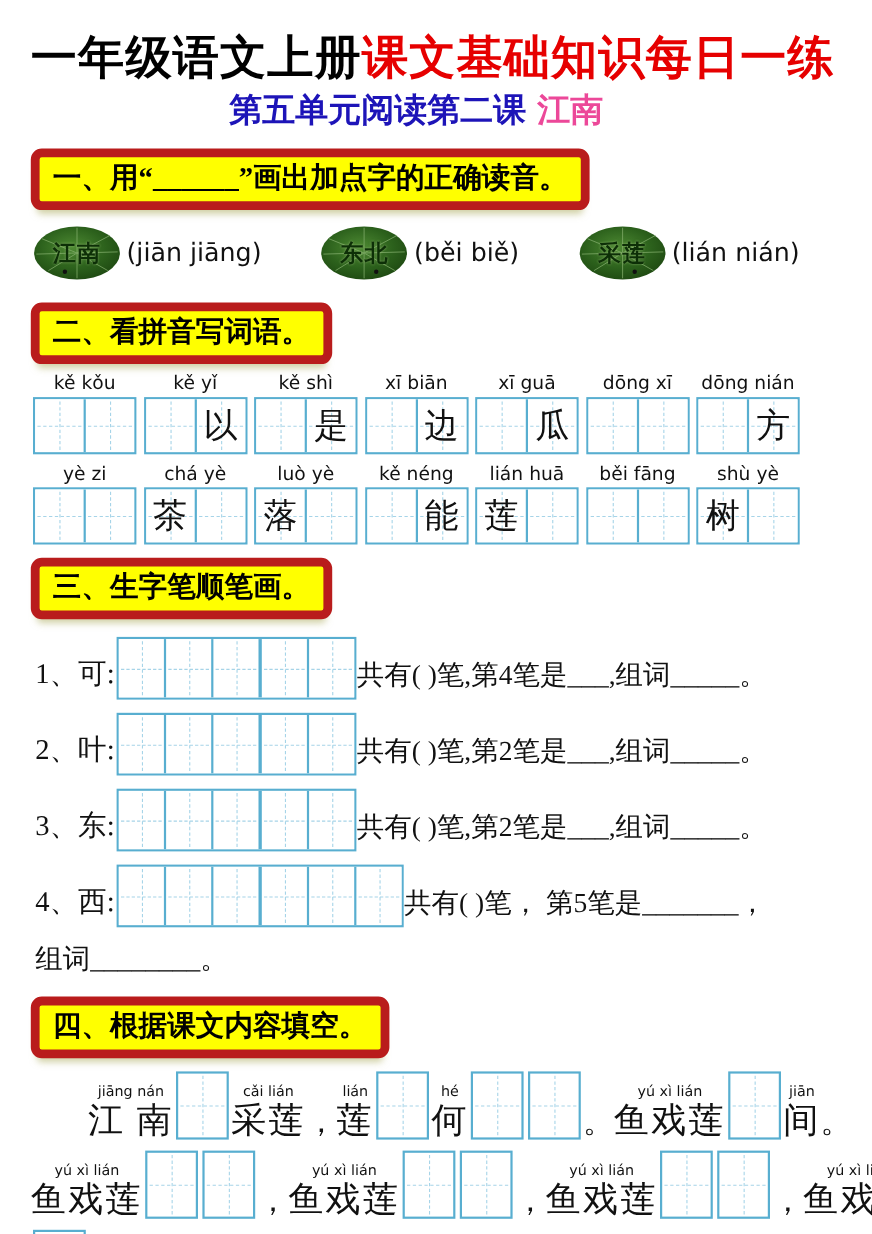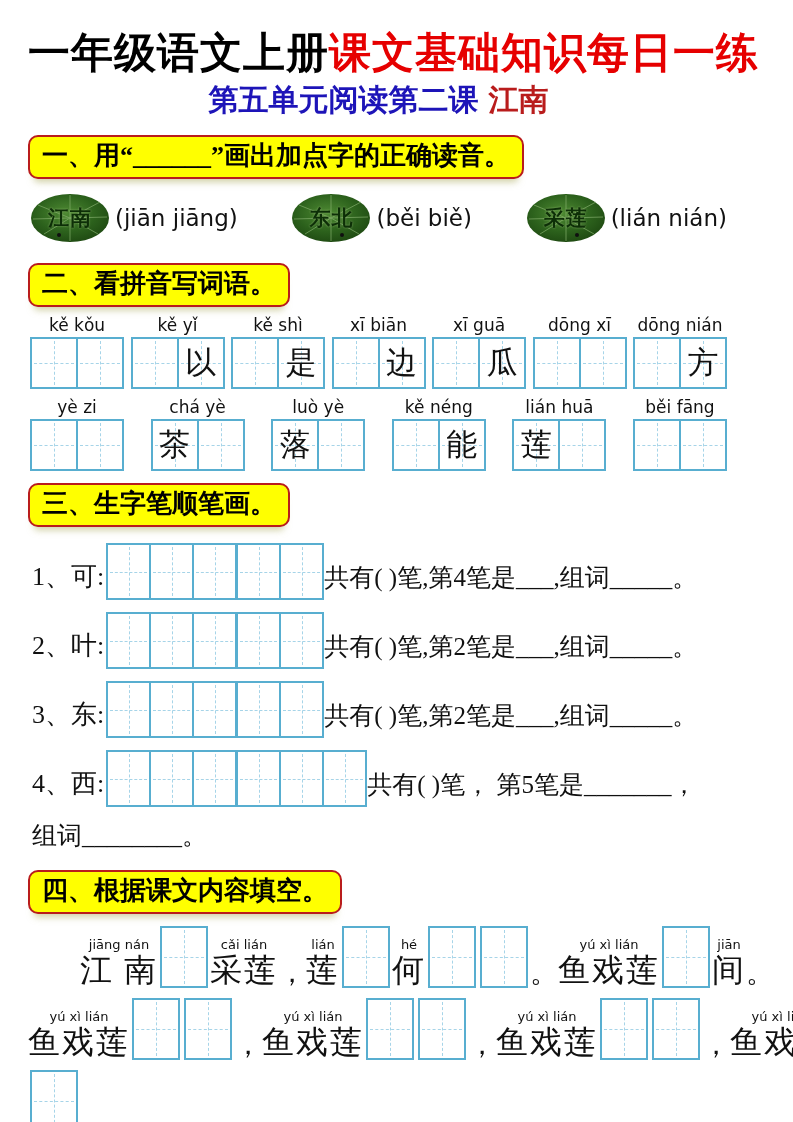--- a/index.html
+++ b/index.html
@@ -7,24 +7,24 @@
        font-family:"Liberation Serif","DejaVu Serif",serif;color:#111;}
   .page{box-sizing:border-box;width:757px;height:1122px;padding:18px 28px 0;}
 
   
   .title{ text-align:center; font-size:42px; font-weight:bold; line-height:1.2;
           letter-spacing:1px; white-space:nowrap; margin:10px 0 2px;}
   .t-black{color:#000;}
   .t-red{color:#e60000;}
   .subtitle{text-align:center;font-size:30px;font-weight:bold;margin:2px 0 10px;}
   .t-blue{color:#1d14b8;}
-  .t-green{color:#b91c1c;margin-left:10px;}
-
-  
-  .sec-head{display:inline-block;background:#ffff00;border:2px solid #b91c1c;
+  .t-green{color:#ec4899;margin-left:10px;}
+
+  
+  .sec-head{display:inline-block;background:#ffff00;border:8px solid #b91c1c;
             border-radius:10px;padding:1px 12px 4px;font-size:26px;font-weight:bold;
             color:#000;margin:4px 0 8px;white-space:nowrap;
             box-shadow:0 9px 7px -6px rgba(170,170,90,.55);}
 
   
   .s1-row{display:flex;justify-content:space-between;align-items:center;
           margin:6px 2px 16px;}
   .s1-item{display:flex;align-items:center;gap:5px;}
   .leaf{position:relative;width:80px;height:50px;flex:0 0 auto;}
   .leaf svg{position:absolute;inset:0;}
@@ -297,20 +297,29 @@
             <div class="cell"></div>
           </div>
         </div>
         <div class="s2g">
           <div class="py">běi fāng</div>
           <div class="wbox">
             <div class="cell"></div>
             <div class="cell"></div>
           </div>
         </div>
+        <div class="s2g">
+          <div class="py">shù  yè</div>
+          <div class="wbox">
+            <div class="cell">
+              <span class="fill">树</span>
+            </div>
+            <div class="cell"></div>
+          </div>
+        </div>
       </div>
     </div>
 
   <div>
     <div class="sec-head">
       <span>三、生字笔顺笔画。</span>
     </div>
   </div>
   <div id="s3">
       <div class="s3line">

